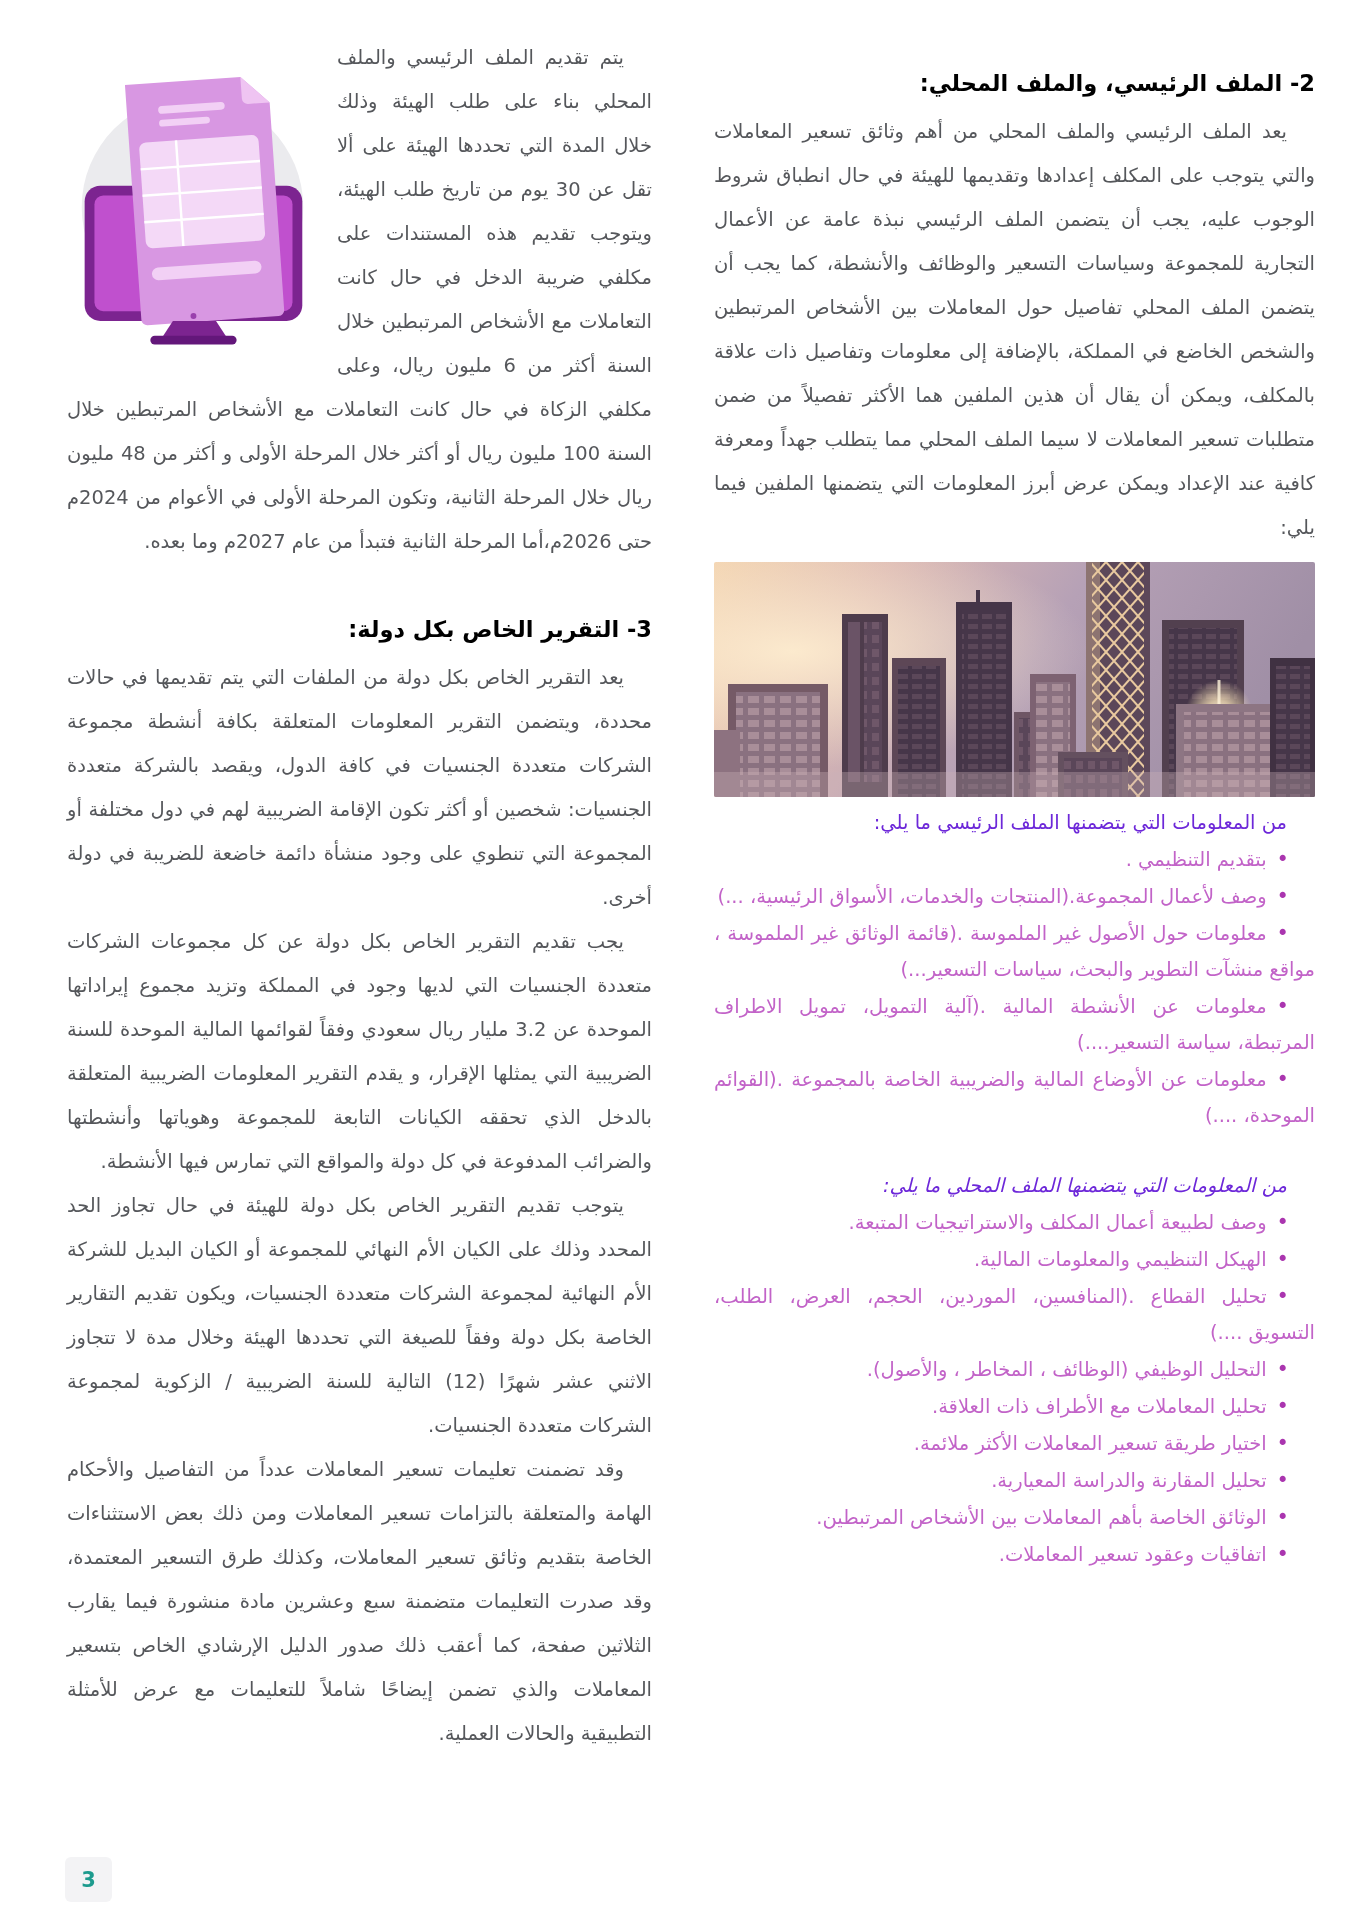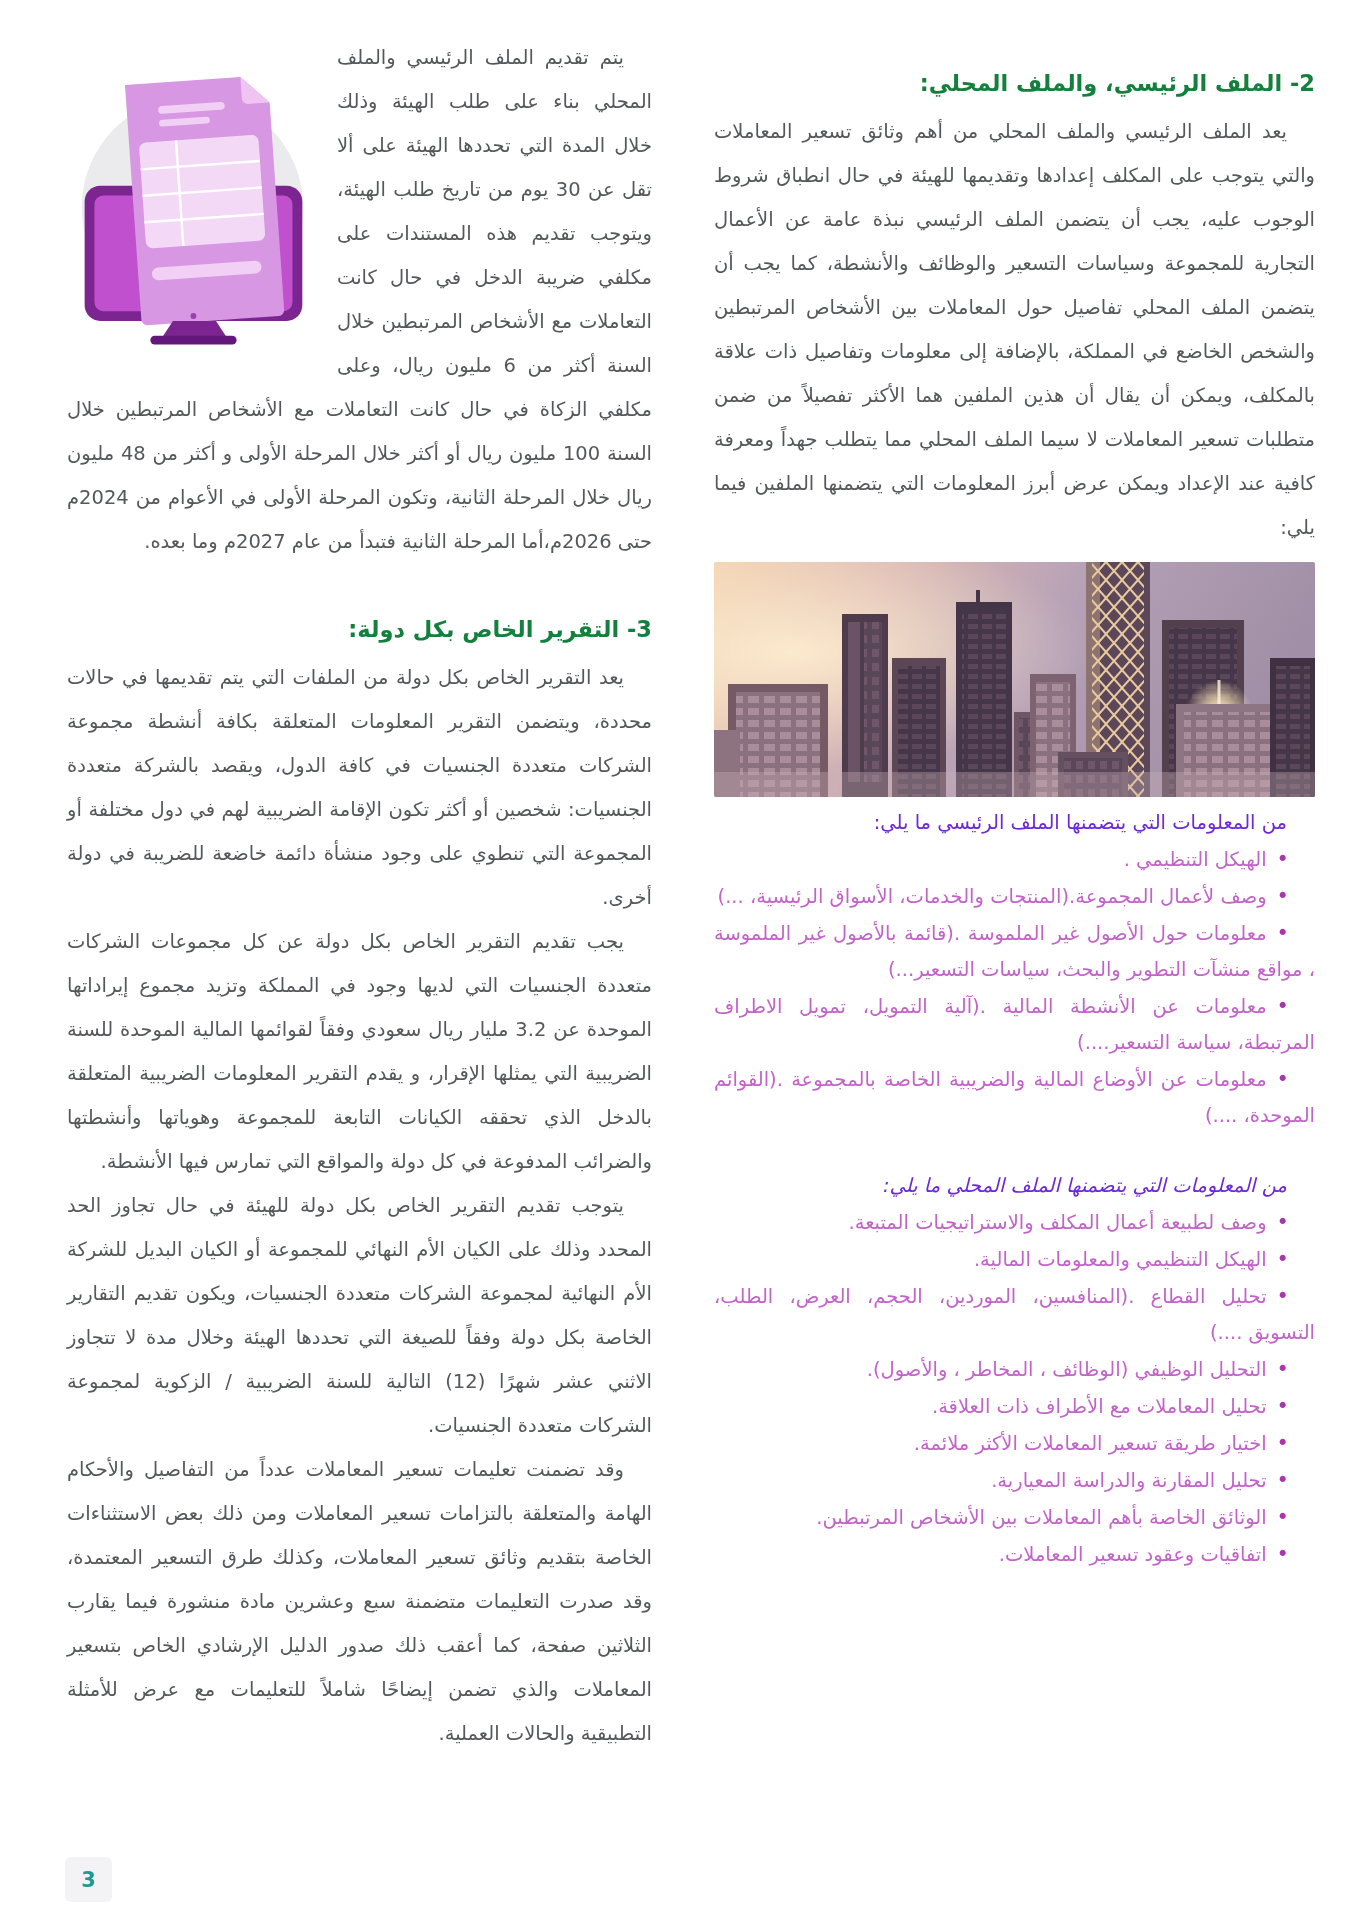--- a/index.html
+++ b/index.html
@@ -21,21 +21,21 @@
   }
   p.body{
     margin:0;
     font-size:19.5px;
     line-height:44px;
     text-align:justify;
     text-indent:28px;
   }
   p.body + p.body{margin-top:0;}
   .heading{
-    color:#15803d;
+    color:#000000;
     font-size:22.5px;
     font-weight:bold;
     line-height:34px;
     margin:30px 0 10px 0;
   }
   .intro{
     margin:0;
     font-size:19.5px;
     line-height:36px;
     text-indent:28px;
@@ -165,23 +165,23 @@
           <rect x="562" y="104" width="34" height="131" fill="url(#winB)"></rect>
 
           <rect x="344" y="190" width="70" height="45" fill="#64505f"></rect>
           <rect x="350" y="196" width="58" height="39" fill="url(#winA)"></rect>
           <rect x="0" y="210" width="601" height="25" fill="#cbb3b7" opacity="0.35"></rect>
         </svg>
       </figure>
 
       <p class="intro">من المعلومات التي يتضمنها الملف الرئيسي ما يلي:</p>
       <ul class="plist">
-        <li>الهيكل التنظيمي .</li>
+        <li>بتقديم التنظيمي .</li>
         <li>وصف لأعمال المجموعة.(المنتجات والخدمات، الأسواق الرئيسية، ...)</li>
-        <li>معلومات حول الأصول غير الملموسة .(قائمة بالأصول غير الملموسة ، مواقع منشآت التطوير والبحث، سياسات التسعير...)</li>
+        <li>معلومات حول الأصول غير الملموسة .(قائمة الوثائق غير الملموسة ، مواقع منشآت التطوير والبحث، سياسات التسعير...)</li>
         <li>معلومات عن الأنشطة المالية .(آلية التمويل، تمويل الاطراف المرتبطة، سياسة التسعير....)</li>
         <li>معلومات عن الأوضاع المالية والضريبية الخاصة بالمجموعة .(القوائم الموحدة، ....)</li>
       </ul>
 
       <p class="intro spaced">من المعلومات التي يتضمنها الملف المحلي ما يلي:</p>
       <ul class="plist">
         <li>وصف لطبيعة أعمال المكلف والاستراتيجيات المتبعة.</li>
         <li>الهيكل التنظيمي والمعلومات المالية.</li>
         <li>تحليل القطاع .(المنافسين، الموردين، الحجم، العرض، الطلب، التسويق ....)</li>
         <li>التحليل الوظيفي (الوظائف ، المخاطر ، والأصول).</li>

